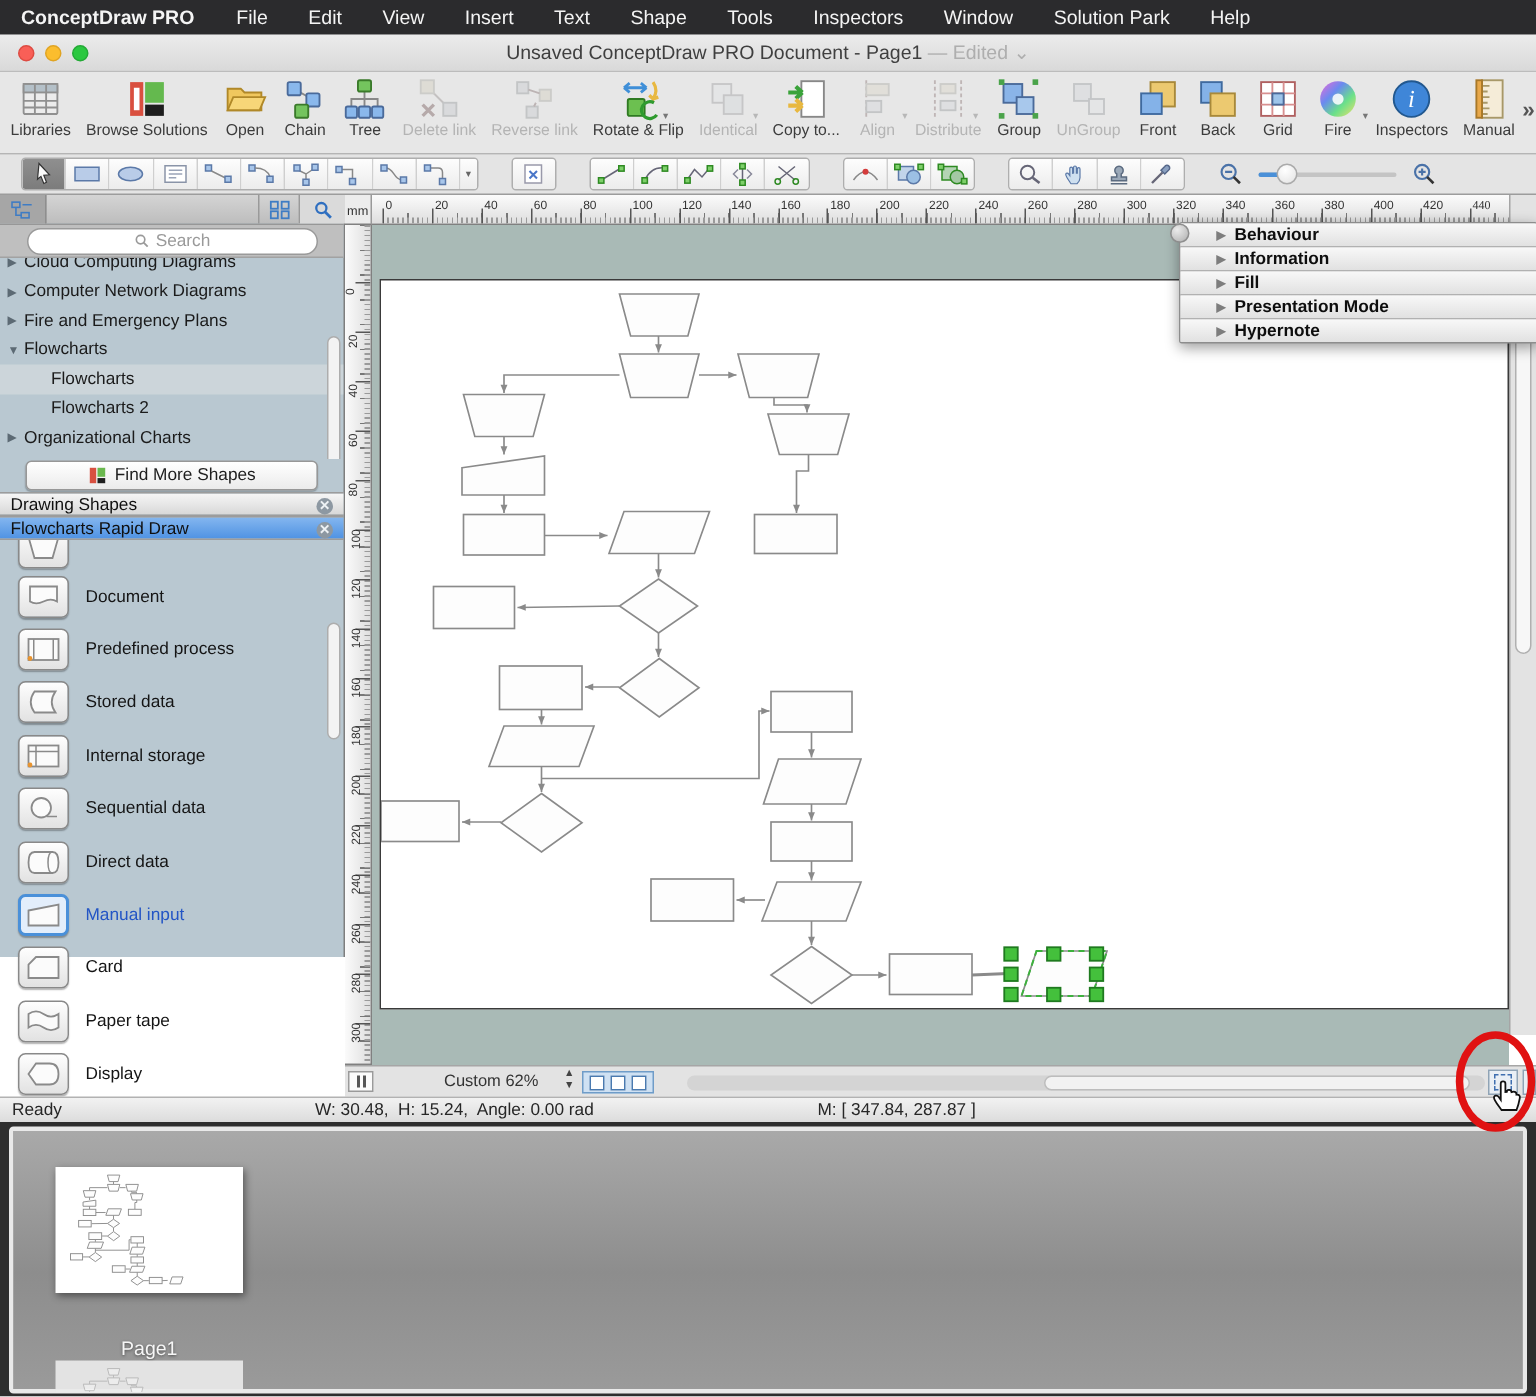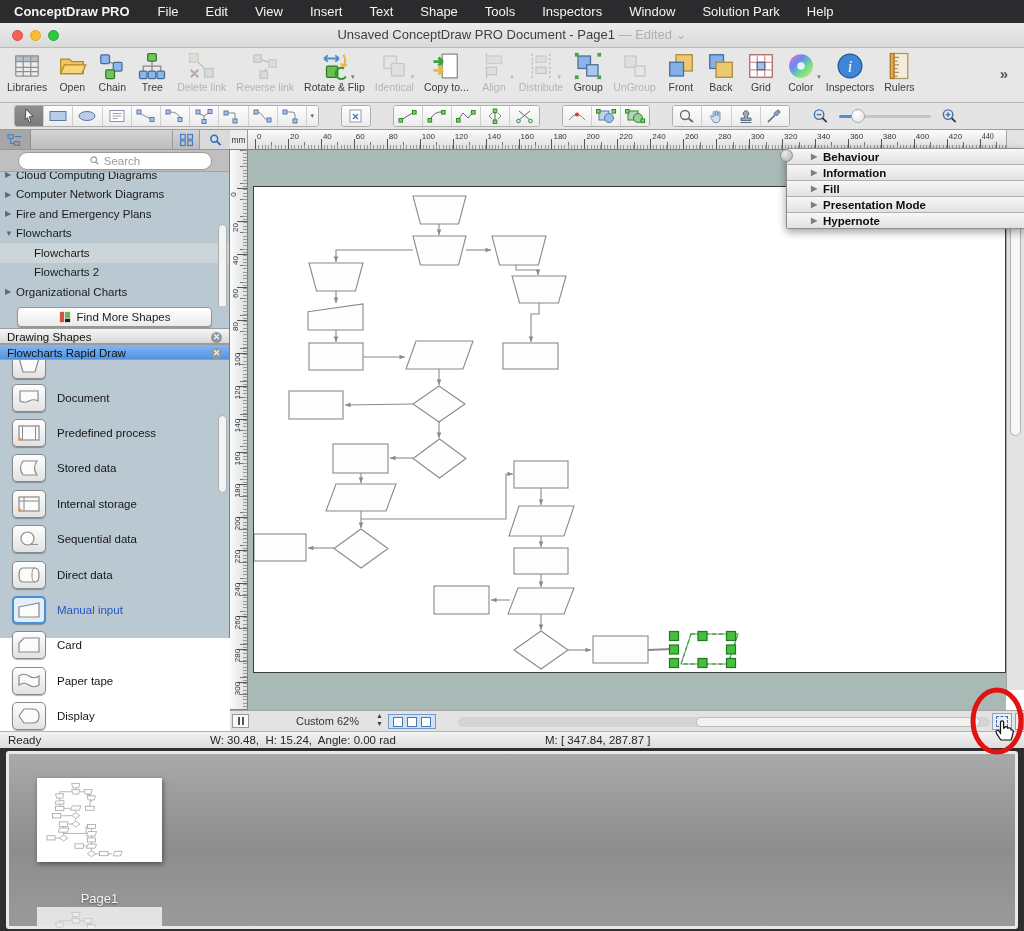--- a/index.html
+++ b/index.html
@@ -179,20 +179,31 @@
           <rect x="3" y="4" width="18" height="16" rx="1" fill="#ececec" stroke="#909090"></rect>
           <rect x="3" y="4" width="18" height="4.5" fill="#b4c0c8" stroke="#909090"></rect>
           <path d="M3 13 H21 M3 16.5 H21 M9 4 V20 M15 4 V20" stroke="#909090" fill="none"></path>
         </svg>
       </div>
       <div class="tlabel">Libraries</div>
     </div>
     <div class="tbtn">
       <div class="ticon">
         <svg viewBox="0 0 24 24">
+          <rect x="3" y="3" width="7" height="18" fill="#d94f3f"></rect>
+          <rect x="11" y="3" width="10" height="11" fill="#64b94e"></rect>
+          <rect x="11" y="15" width="10" height="6" fill="#1e1e1e"></rect>
+          <rect x="5" y="6" width="3" height="12" fill="#fff"></rect>
+        </svg>
+      </div>
+      <div class="tlabel">Browse Solutions</div>
+    </div>
+    <div class="tbtn">
+      <div class="ticon">
+        <svg viewBox="0 0 24 24">
           <path d="M3 8 V6.5 H10 L12 8.5 H21 V18 H3 Z" fill="#f0c75e" stroke="#b08828"></path>
           <path d="M3 18 L6 11 H23 L20 18 Z" fill="#f7d678" stroke="#b08828"></path>
         </svg>
       </div>
       <div class="tlabel">Open</div>
     </div>
     <div class="tbtn">
       <div class="ticon">
         <svg viewBox="0 0 24 24">
           <path d="M7 7 L16 12 M16 13 L11 18" stroke="#888" fill="none"></path>
@@ -352,40 +363,40 @@
               <stop offset=".35" stop-color="#6a8af0"></stop>
               <stop offset=".65" stop-color="#6ae08a"></stop>
               <stop offset="1" stop-color="#f0e06a"></stop>
             </linearGradient>
           </defs>
           <circle cx="12" cy="12" r="9.5" fill="url(#cw1)"></circle>
           <circle cx="12" cy="12" r="3" fill="#fff" opacity=".85"></circle>
         </svg>
         <span class="dd">▾</span>
       </div>
-      <div class="tlabel">Color</div>
+      <div class="tlabel">Fire</div>
     </div>
     <div class="tbtn">
       <div class="ticon">
         <svg viewBox="0 0 24 24">
           <circle cx="12" cy="12" r="9.5" fill="#3f86d8" stroke="#22588f"></circle>
           <text x="12" y="16.5" font-size="13" font-style="italic" font-family="Liberation Serif,serif" fill="#fff" text-anchor="middle">i</text>
         </svg>
       </div>
       <div class="tlabel">Inspectors</div>
     </div>
     <div class="tbtn">
       <div class="ticon">
         <svg viewBox="0 0 24 24">
           <rect x="8" y="2" width="11" height="20" fill="#f5ecd8" stroke="#a89868"></rect>
           <path d="M8 5 h4 M8 8 h3 M8 11 h4 M8 14 h3 M8 17 h4 M8 20 h3" stroke="#a89868"></path>
           <rect x="5" y="2" width="3" height="20" fill="#e8a84a" stroke="#a87828"></rect>
         </svg>
       </div>
-      <div class="tlabel">Rulers</div>
+      <div class="tlabel">Manual</div>
     </div>
     <span class="overflow">»</span>
   </div>
 
 <div class="toolrow" id="toolrow">
     <div class="seg">
       <div class="tool active">
         <svg viewBox="0 0 22 16">
           <path d="M8 1 L15 8.5 L11.2 8.8 L13 13.5 L11.2 14.3 L9.3 9.6 L7 11.5 Z" fill="#fafafa" stroke="#333" stroke-width="0.8"></path>
         </svg>

